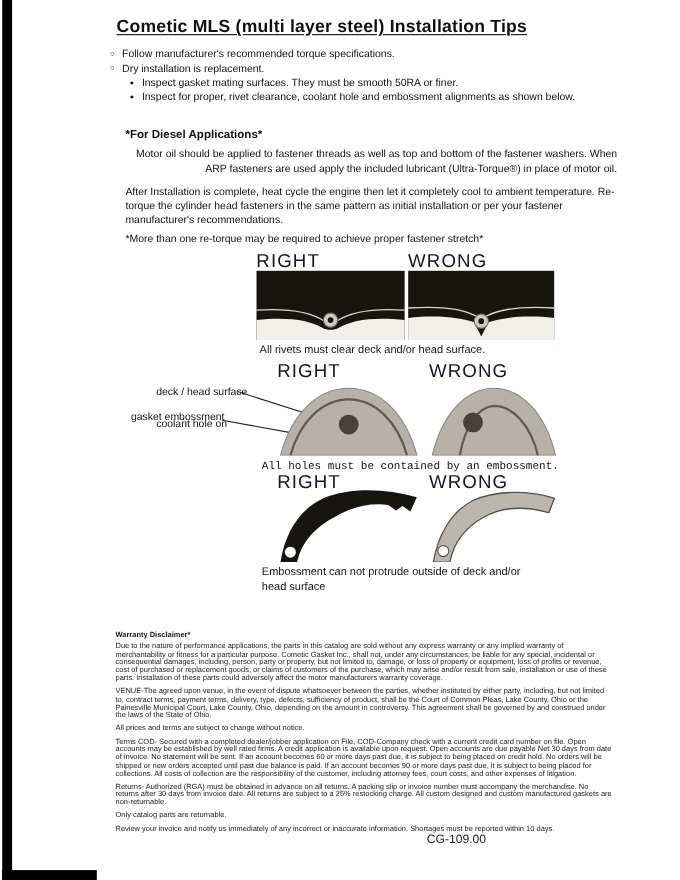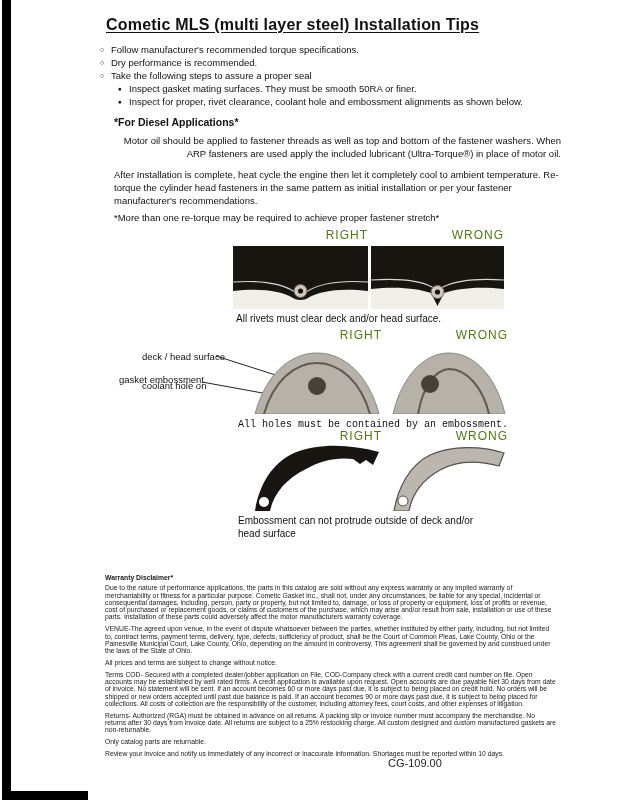--- a/index.html
+++ b/index.html
@@ -20,21 +20,21 @@
   .tip-item::before{content:"○";position:absolute;left:0;top:0;font-size:7px;}
   .tip-sub{position:relative;padding-left:11px;margin-left:18px;}
   .tip-sub::before{content:"●";position:absolute;left:0;top:0;font-size:6.5px;}
 
   #diesel-heading{left:114px;top:116px;font-size:10.5px;font-weight:bold;}
   .body-para{width:447px;font-size:9.5px;line-height:13px;}
   #diesel-para1{left:114px;top:134px;text-align:right;}
   #diesel-para2{left:114px;top:168px;}
   #diesel-note{left:114px;top:212px;font-size:9.5px;}
 
-  .rw-label{font-size:12px;letter-spacing:1px;color:#4d7c0f;text-align:right;}
+  .rw-label{font-size:17px;letter-spacing:1px;color:#0f172a;text-align:left;}
   .caption{font-size:10px;color:#111;}
   .diag{display:block;}
 
   #r1-label-right{left:233px;top:228px;width:135px;}
   #r1-label-wrong{left:371px;top:228px;width:133px;}
   #r1-img-right{left:233px;top:246px;width:135px;height:63px;}
   #r1-img-wrong{left:371px;top:246px;width:133px;height:63px;}
   #caption-1{left:236px;top:313px;}
 
   #r2-label-right{left:252px;top:328px;width:130px;}
@@ -63,22 +63,21 @@
 </head>
 <body>
 
 <div id="border-left" class="abs"></div>
 <div id="border-bottom" class="abs"></div>
 
 <div id="page-title" class="abs">Cometic MLS (multi layer steel) Installation Tips</div>
 
 <div id="tips" class="abs">
   <div class="tip-item">Follow manufacturer's recommended torque specifications.</div>
-  <div class="tip-item">Dry performance is recommended.</div>
-  <div class="tip-item">Take the following steps to assure a proper seal</div>
+  <div class="tip-item">Dry installation is replacement.</div>
   <div class="tip-sub">Inspect gasket mating surfaces.  They must be smooth 50RA or finer.</div>
   <div class="tip-sub">Inspect for proper, rivet clearance, coolant hole and embossment alignments as shown below.</div>
 </div>
 
 <div id="diesel-heading" class="abs">*For Diesel Applications*</div>
 <div id="diesel-para1" class="abs body-para">Motor oil should be applied to fastener threads as well as top and bottom of the fastener washers. When ARP fasteners are used apply the included lubricant (Ultra-Torque®) in place of motor oil.</div>
 <div id="diesel-para2" class="abs body-para">After Installation is complete, heat cycle the engine then let it completely cool to ambient temperature. Re-torque the cylinder head fasteners in the same pattern as initial installation or per your fastener manufacturer's recommendations.</div>
 <div id="diesel-note" class="abs">*More than one re-torque may be required to achieve proper fastener stretch*</div>
 
 <div id="r1-label-right" class="abs rw-label">RIGHT</div>

